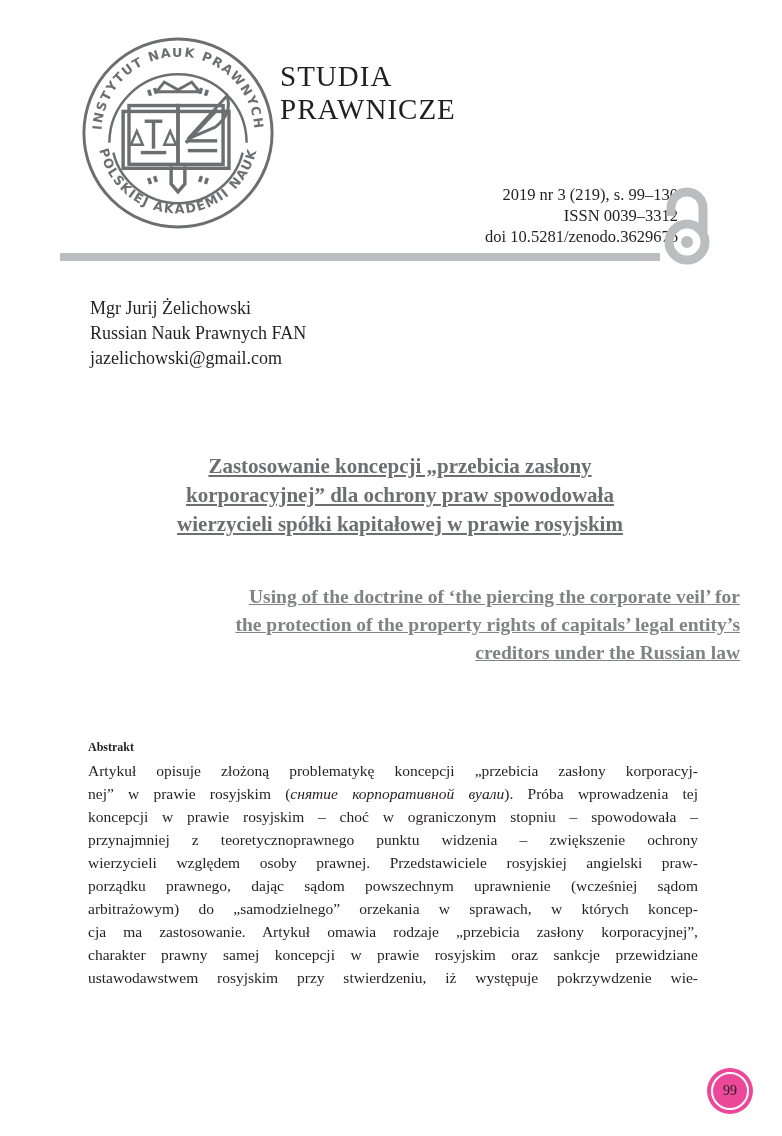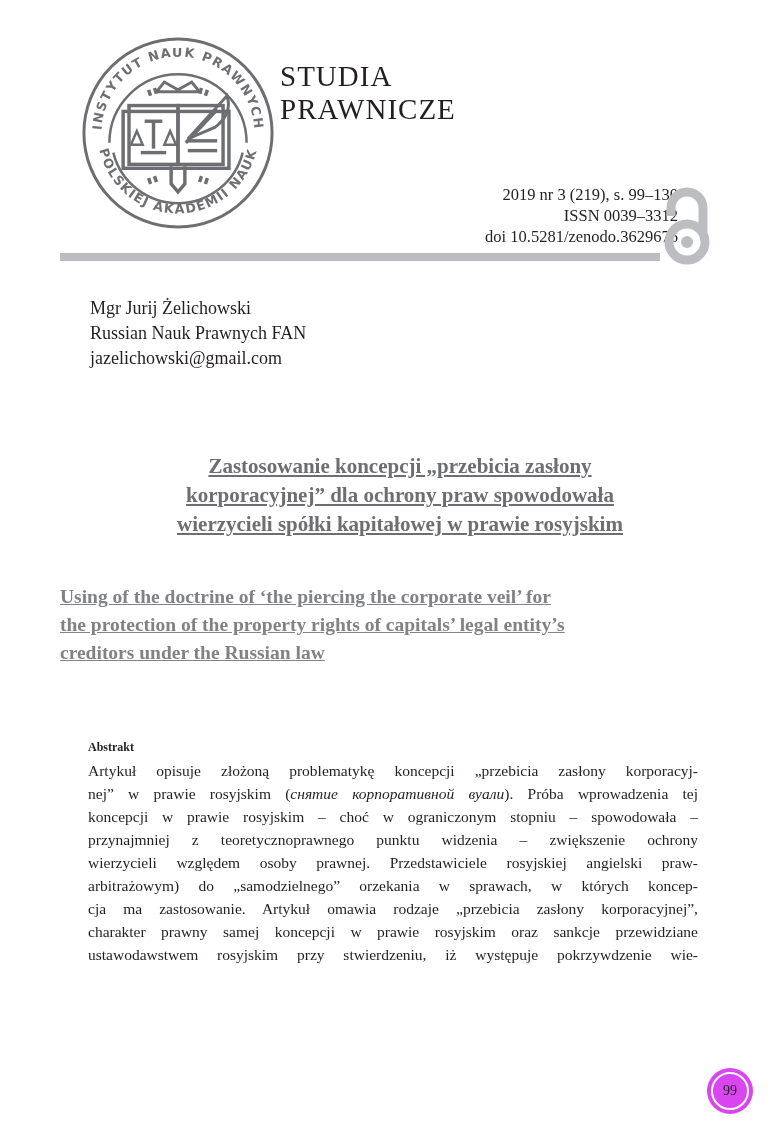--- a/index.html
+++ b/index.html
@@ -18,32 +18,32 @@
 
   .header-rule { position: absolute; left: 60px; top: 253px; width: 600px; height: 8px; background: #bcbdc0; }
 
   .oa-icon { position: absolute; left: 663px; top: 186px; width: 48px; height: 82px; }
 
   .author { position: absolute; left: 90px; top: 296px; font-size: 18px; line-height: 25px; color: #231f20; }
   .author div { white-space: nowrap; }
 
   .title-pl { position: absolute; left: 60px; width: 680px; top: 452px; text-align: center;
               font-size: 21px; line-height: 29px; font-weight: bold; color: #6d6e71; }
-  .title-en { position: absolute; left: 60px; width: 680px; top: 583px; text-align: left;
+  .title-en { position: absolute; left: 60px; width: 680px; top: 583px; text-align: right;
               font-size: 19.5px; line-height: 28px; font-weight: bold; color: #808285; }
   .title-pl div, .title-en div { white-space: nowrap; text-decoration: underline; }
 
   .abstract { position: absolute; left: 88px; top: 736px; width: 610px; font-size: 15.5px; line-height: 23px; color: #231f20; }
   .abstract-heading { font-weight: bold; font-size: 12px; }
   .abstract-line { white-space: nowrap; text-align: justify; text-align-last: justify; }
   .abstract-line.last { text-align-last: left; }
   .abstract-line .ru { font-style: italic; }
 
   .page-badge { position: absolute; left: 707px; top: 1068px; width: 46px; height: 46px; border-radius: 50%;
-                background: #d946ef; display: flex; align-items: center; justify-content: center; }
+                background: #ec4899; display: flex; align-items: center; justify-content: center; }
   .page-badge .inner { width: 38px; height: 38px; border-radius: 50%; border: 2px solid #ffffff; box-sizing: border-box;
                        display: flex; align-items: center; justify-content: center; font-size: 14px; color: #231f20; }
 </style>
 </head>
 <body>
 
 <svg class="logo" viewBox="0 0 200 200">
   <defs>
     <path id="arcTop" d="M 22,100 A 78,78 0 0 1 178,100"></path>
     <path id="arcBot" d="M 18,100 A 82,82 0 0 0 182,100"></path>
@@ -122,20 +122,21 @@
   <div>creditors under the Russian law</div>
 </div>
 
 <div class="abstract">
   <div class="abstract-heading">Abstrakt</div>
   <div class="abstract-line">Artykuł opisuje złożoną problematykę koncepcji „przebicia zasłony korporacyj-</div>
   <div class="abstract-line"><span>nej” w prawie rosyjskim (</span><span class="ru">снятие корпоративной вуали</span><span>). Próba wprowadzenia tej</span></div>
   <div class="abstract-line">koncepcji w prawie rosyjskim – choć w ograniczonym stopniu – spowodowała –</div>
   <div class="abstract-line">przynajmniej z teoretycznoprawnego punktu widzenia – zwiększenie ochrony</div>
   <div class="abstract-line">wierzycieli względem osoby prawnej. Przedstawiciele rosyjskiej angielski praw-</div>
+  <div class="abstract-line">porządku prawnego, dając sądom powszechnym uprawnienie (wcześniej sądom</div>
   <div class="abstract-line">arbitrażowym) do „samodzielnego” orzekania w sprawach, w których koncep-</div>
   <div class="abstract-line">cja ma zastosowanie. Artykuł omawia rodzaje „przebicia zasłony korporacyjnej”,</div>
   <div class="abstract-line">charakter prawny samej koncepcji w prawie rosyjskim oraz sankcje przewidziane</div>
   <div class="abstract-line">ustawodawstwem rosyjskim przy stwierdzeniu, iż występuje pokrzywdzenie wie-</div>
 </div>
 
 <div class="page-badge">
   <div class="inner">99</div>
 </div>
 

